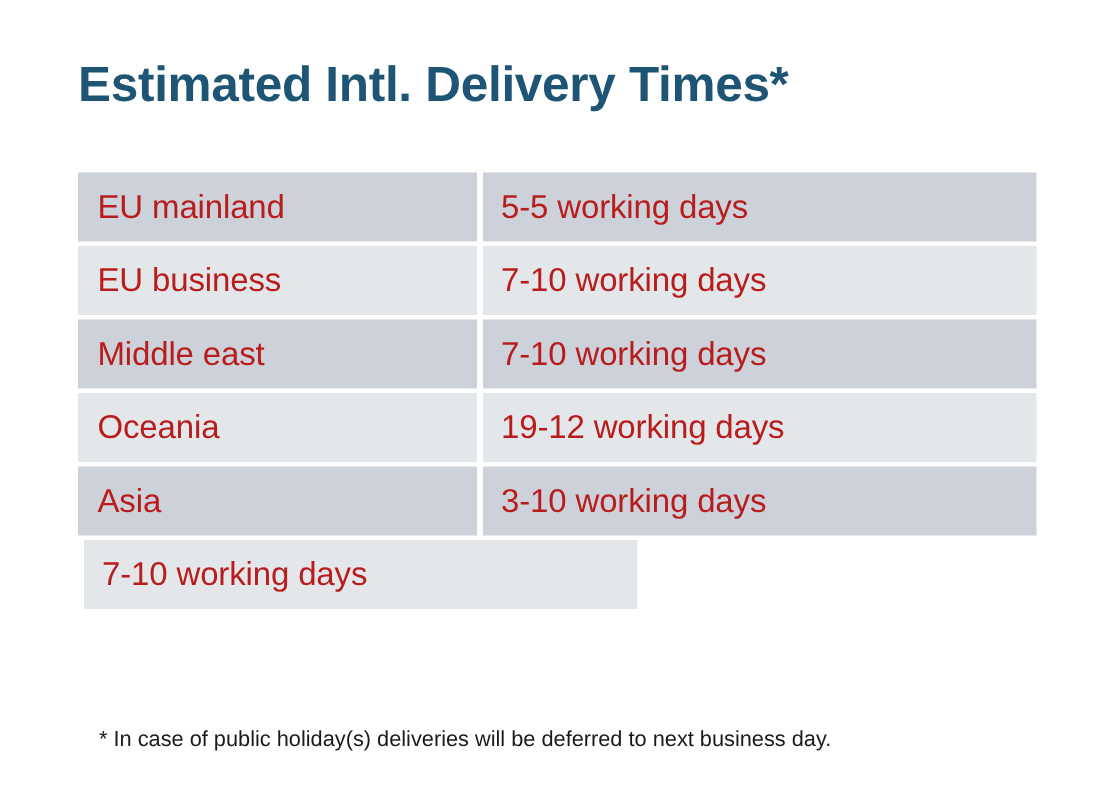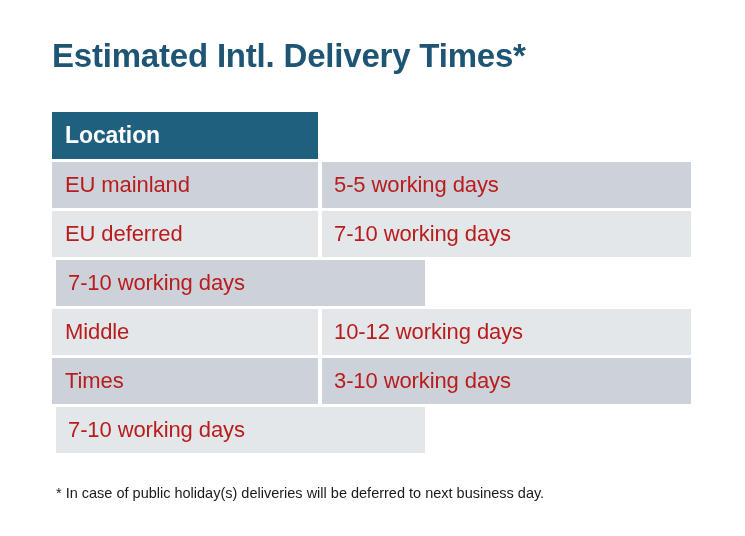--- a/index.html
+++ b/index.html
@@ -93,68 +93,68 @@
   .data-row.shade-dark .cell {
     background: #cdd2da;
   }
 
   .data-row.shade-light .cell {
     background: #e3e7ea;
   }
 
   .footnote {
     position: absolute;
-    left: 56px;
+    left: 66px;
     top: 483px;
     font-size: 14.5px;
     line-height: 20px;
     font-weight: 400;
     color: #1a1a1a;
     white-space: nowrap;
   }
 </style>
 </head>
 <body>
 
 <div class="page">
 
   <div class="page-title">Estimated Intl. Delivery Times*</div>
 
   <div class="delivery-table">
 
     <div class="table-row header-row">
-      <div class="cell cell-location">Location</div>
       <div class="cell-gap"></div>
     </div>
 
     <div class="table-row data-row shade-dark">
       <div class="cell cell-location">EU mainland</div>
       <div class="cell-gap"></div>
       <div class="cell cell-delivery">5-5 working days</div>
     </div>
 
     <div class="table-row data-row shade-light">
-      <div class="cell cell-location">EU deferred</div>
+      <div class="cell cell-location">EU business</div>
       <div class="cell-gap"></div>
       <div class="cell cell-delivery">7-10 working days</div>
     </div>
 
     <div class="table-row data-row shade-dark">
+      <div class="cell cell-location">Middle east</div>
       <div class="cell-gap"></div>
       <div class="cell cell-delivery">7-10 working days</div>
     </div>
 
     <div class="table-row data-row shade-light">
-      <div class="cell cell-location">Middle</div>
+      <div class="cell cell-location">Oceania</div>
       <div class="cell-gap"></div>
-      <div class="cell cell-delivery">10-12 working days</div>
+      <div class="cell cell-delivery">19-12 working days</div>
     </div>
 
     <div class="table-row data-row shade-dark">
-      <div class="cell cell-location">Times</div>
+      <div class="cell cell-location">Asia</div>
       <div class="cell-gap"></div>
       <div class="cell cell-delivery">3-10 working days</div>
     </div>
 
     <div class="table-row data-row shade-light">
       <div class="cell-gap"></div>
       <div class="cell cell-delivery">7-10 working days</div>
     </div>
 
   </div>

